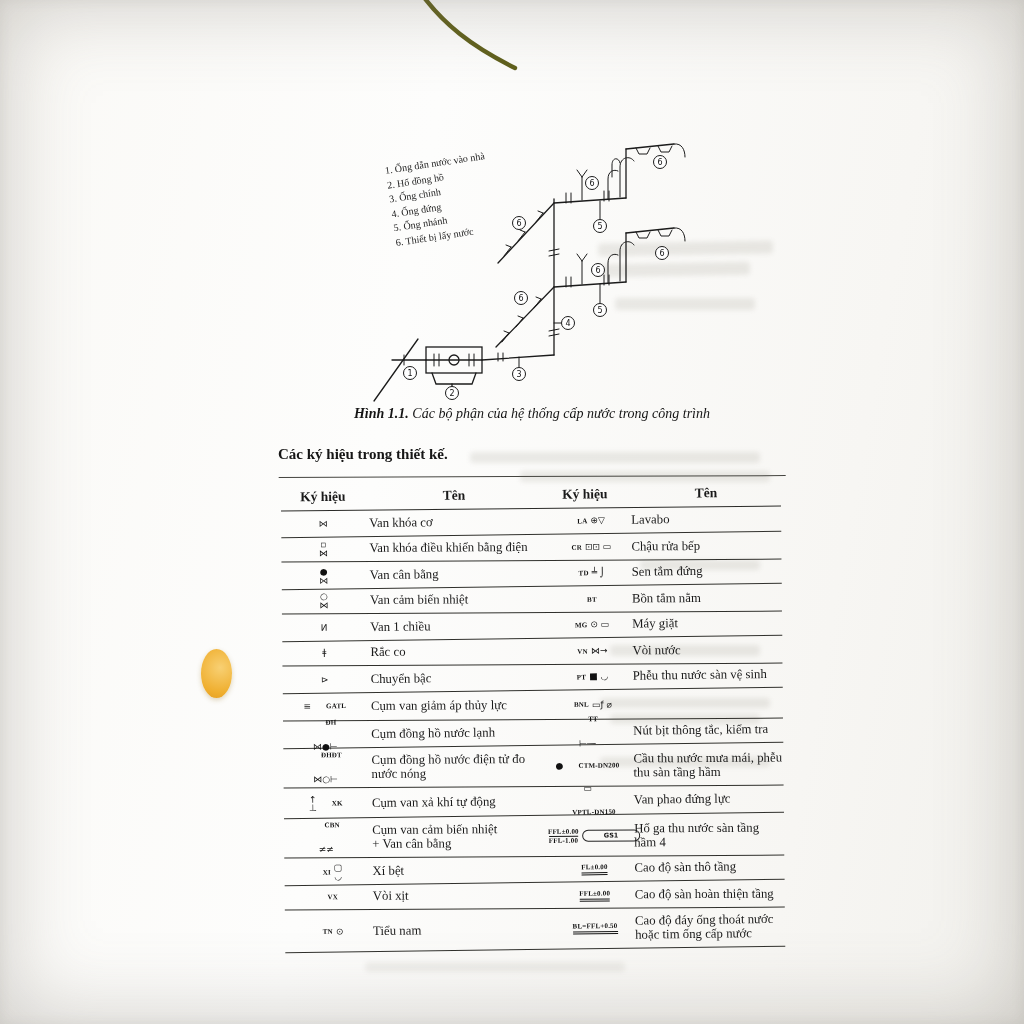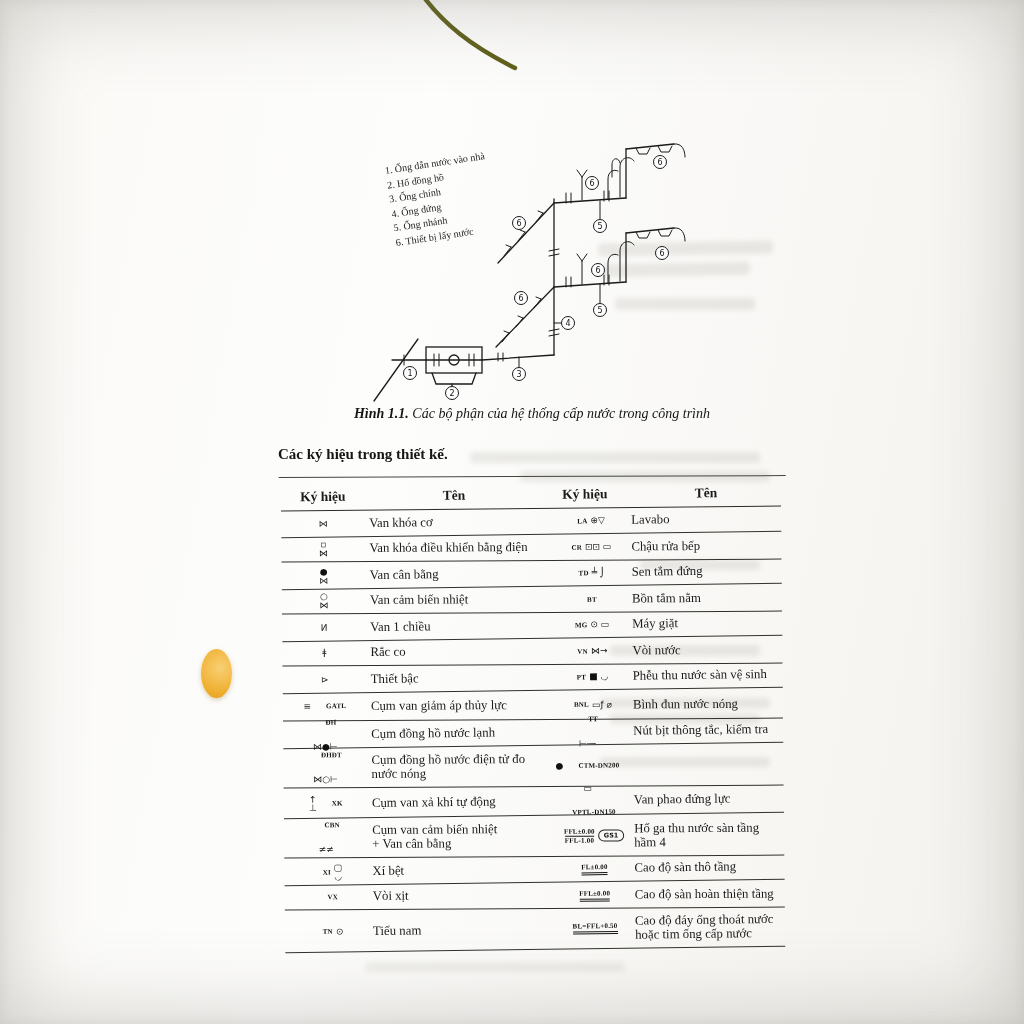--- a/index.html
+++ b/index.html
@@ -46,21 +46,21 @@
   .sym{display:flex;align-items:center;justify-content:center;gap:3px;}
   .sym.stack{flex-direction:column;gap:16px;}
   .icon{font-family:"DejaVu Sans",sans-serif;font-size:9px;line-height:8.5px;
     white-space:pre-line;text-align:center;color:#111;}
   .code{font-family:Liberation Serif, serif;font-size:7px;font-weight:700;
     letter-spacing:.2px;color:#111;line-height:8px;margin-left:12px;}
   .elev{border-bottom:3px double #161616;padding-bottom:1px;}
   .frac{display:flex;flex-direction:column;align-items:center;}
   .frac2{border-top:1.1px solid #161616;}
   .badge{font-family:"DejaVu Sans",sans-serif;font-size:6.5px;font-weight:700;color:#111;
-    border:1.2px solid #222;border-radius:8px;padding:1px 5px;}
+    border:1.2px solid #222;border-radius:8px;padding:1px 21px;}
   
   .footer{position:absolute;left:0;right:0;bottom:0;height:62px;z-index:40;}
   svg text{font-family:"DejaVu Sans",sans-serif;}
 </style>
 </head>
 <body>
 
 <div class="page">
 
   <div class="ghost" style="left:598px;top:242px;width:175px;height:13px;transform:rotate(-1deg);"></div>
@@ -298,21 +298,21 @@
           <span class="nm">Vòi nước</span>
         </div>
       </div>
       <div class="tr w2" style="height: 25px;">
         <div class="td c0">
           <div class="sym">
             <span class="icon">⊳</span>
           </div>
         </div>
         <div class="td c1">
-          <span class="nm">Thiết bậc</span>
+          <span class="nm">Chuyển bậc</span>
         </div>
         <div class="td c2">
           <div class="sym">
             <span class="code">PT</span>
             <span class="icon">■ ◡</span>
           </div>
         </div>
         <div class="td c3">
           <span class="nm">Phễu thu nước sàn vệ sinh</span>
         </div>
@@ -325,23 +325,20 @@
           </div>
         </div>
         <div class="td c1">
           <span class="nm">Cụm van giảm áp thủy lực</span>
         </div>
         <div class="td c2">
           <div class="sym">
             <span class="code">BNL</span>
             <span class="icon">▭ƒ ⌀</span>
           </div>
-        </div>
-        <div class="td c3">
-          <span class="nm">Bình đun nước nóng</span>
         </div>
       </div>
       <div class="tr w2" style="height: 25px;">
         <div class="td c0">
           <div class="sym stack">
             <span class="code">ĐH</span>
             <span class="icon">⋈●⊢</span>
           </div>
         </div>
         <div class="td c1">
@@ -365,20 +362,23 @@
           </div>
         </div>
         <div class="td c1">
           <span class="nm">Cụm đồng hồ nước điện tử đo nước nóng</span>
         </div>
         <div class="td c2">
           <div class="sym">
             <span class="icon">●</span>
             <span class="code">CTM-DN200</span>
           </div>
+        </div>
+        <div class="td c3">
+          <span class="nm">Cầu thu nước mưa mái, phễu thu sàn tầng hầm</span>
         </div>
       </div>
       <div class="tr w2" style="height: 28px;">
         <div class="td c0">
           <div class="sym">
             <span class="icon">↑
 ⊥</span>
             <span class="code">XK</span>
           </div>
         </div>

